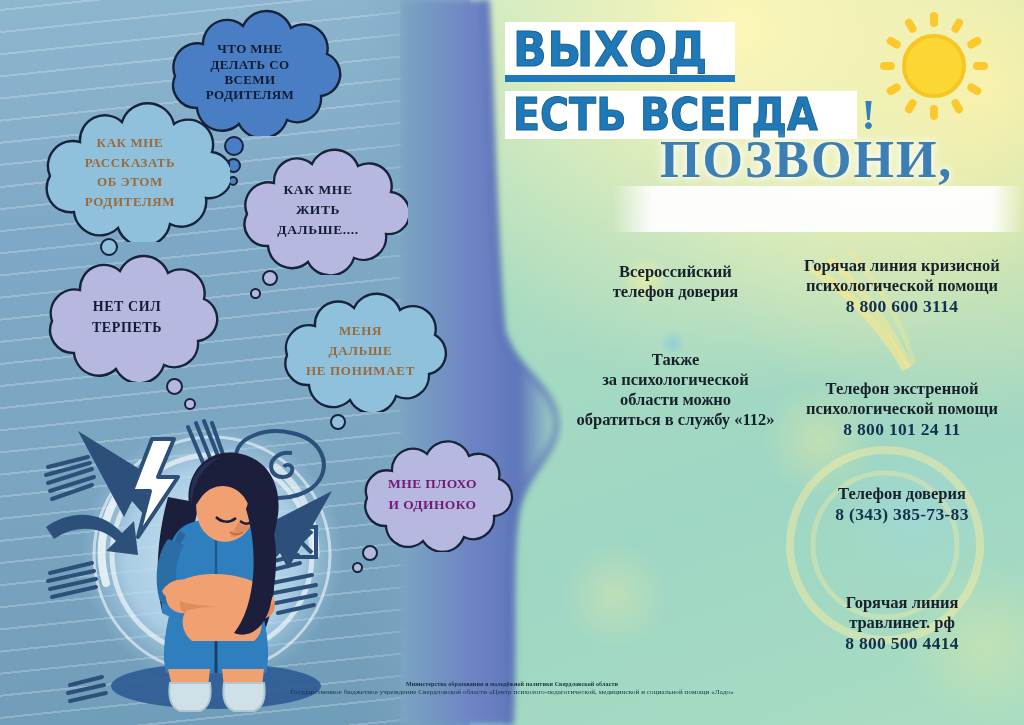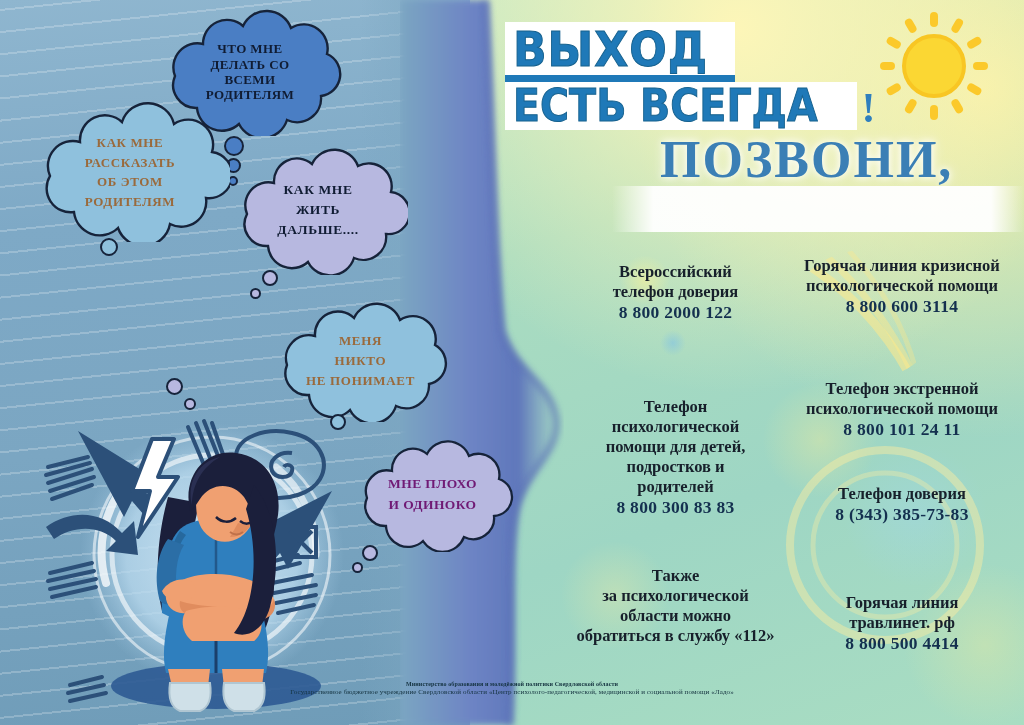--- a/index.html
+++ b/index.html
@@ -61,21 +61,21 @@
   .hl1-box{
     display:inline-block;background:#ffffff;padding:1px 10px 0 8px;
     border-bottom:7px solid #1f79b8;
   }
   .hl1{
     font-family:"DejaVu Sans",sans-serif;font-weight:bold;
     font-size:48px;line-height:52px;letter-spacing:1px;
     color:#1f79b8;-webkit-text-stroke:1px #17628f;
     transform:scaleX(0.92);transform-origin:left center;
   }
-  .hl2-row{display:flex;align-items:flex-end;}
+  .hl2-row{margin-top:9px;display:flex;align-items:center;}
   .hl2-box{background:#ffffff;padding:0 6px 0 8px;}
   .hl2{
     font-family:"DejaVu Sans",sans-serif;font-weight:bold;
     font-size:44px;line-height:48px;letter-spacing:0px;
     color:#1f79b8;-webkit-text-stroke:1px #17628f;
     transform:scaleX(0.9);transform-origin:left center;
   }
   .bang1{
     font-family:"Liberation Serif",serif;font-weight:bold;font-size:42px;
     color:#2f7fbe;margin-left:4px;line-height:44px;
@@ -204,29 +204,20 @@
     </div>
   </div>
 
   <div class="hl3">ПОЗВОНИ,</div>
   <div class="hl4-wrap"></div>
 
   <div class="phone-col" style="left:568px;top:262px;width:215px;">
     <div class="phone-block">
       <div class="ph-line">Всероссийский</div>
       <div class="ph-line">телефон доверия</div>
-      <div class="ph-num">8 800 2000 122</div>
-    </div>
-    <div class="phone-block" style="margin-top:74px;">
-      <div class="ph-line">Телефон</div>
-      <div class="ph-line">психологической</div>
-      <div class="ph-line">помощи для детей,</div>
-      <div class="ph-line">подростков и</div>
-      <div class="ph-line">родителей</div>
-      <div class="ph-num">8 800 300 83 83</div>
     </div>
     <div class="phone-block" style="margin-top:48px;width:243px;margin-left:-14px;">
       <div class="ph-line">Также</div>
       <div class="ph-line">за психологической</div>
       <div class="ph-line">области можно</div>
       <div class="ph-line">обратиться в службу «112»</div>
     </div>
   </div>
 
   <div class="phone-col" style="left:782px;top:256px;width:240px;">
@@ -288,31 +279,41 @@
     </svg>
     <div class="bub-txt" style="font-size:13.5px;color:#101c33;letter-spacing:.6px;line-height:1.5;">
       <div>КАК МНЕ</div>
       <div>ЖИТЬ</div>
       <div>ДАЛЬШЕ....</div>
     </div>
   </div>
   <div class="dot" style="left:262px;top:270px;width:16px;height:16px;background:#b7b8e0;border:2px solid #16233a;box-sizing:border-box;"></div>
   <div class="dot" style="left:250px;top:288px;width:11px;height:11px;background:#b7b8e0;border:2px solid #16233a;box-sizing:border-box;"></div>
 
+  <div class="bub" style="left:32px;top:252px;width:190px;height:130px;">
+    <svg class="bub-svg" viewBox="0 0 190 130">
+      <path d="M48 38 A24 24 0 0 1 88 19 A26 26 0 0 1 136 21 A24 24 0 0 1 172 47 A22 22 0 0 1 166 89
+               A24 24 0 0 1 132 113 A26 26 0 0 1 84 117 A25 25 0 0 1 42 101 A23 23 0 0 1 20 69 A24 24 0 0 1 48 38 Z" fill="#b7b8e0" stroke="#16233a" stroke-width="2.4"></path>
+    </svg>
+    <div class="bub-txt" style="font-size:14px;color:#101c33;letter-spacing:.6px;line-height:1.5;">
+      <div>НЕТ СИЛ</div>
+      <div>ТЕРПЕТЬ</div>
+    </div>
+  </div>
   <div class="dot" style="left:166px;top:378px;width:17px;height:17px;background:#b7b8e0;border:2px solid #16233a;box-sizing:border-box;"></div>
   <div class="dot" style="left:184px;top:398px;width:12px;height:12px;background:#b7b8e0;border:2px solid #16233a;box-sizing:border-box;"></div>
 
-  <div class="bub" style="left:268px;top:300px;width:185px;height:122px;align-items:center;">
+  <div class="bub" style="left:268px;top:290px;width:185px;height:122px;align-items:center;">
     <svg class="bub-svg" viewBox="0 0 185 122">
       <path d="M47 36 A23 23 0 0 1 86 18 A25 25 0 0 1 132 20 A23 23 0 0 1 167 45 A21 21 0 0 1 161 84
                A23 23 0 0 1 128 106 A25 25 0 0 1 82 110 A24 24 0 0 1 41 95 A22 22 0 0 1 19 65 A23 23 0 0 1 47 36 Z" fill="#8fc1dd" stroke="#16233a" stroke-width="2.4"></path>
     </svg>
     <div class="bub-txt" style="font-size:13px;color:#9a6a3c;letter-spacing:.7px;line-height:1.55;">
       <div>МЕНЯ</div>
-      <div>НИКТО</div>
+      <div>ДАЛЬШЕ</div>
       <div>НЕ ПОНИМАЕТ</div>
     </div>
   </div>
   <div class="dot" style="left:330px;top:414px;width:16px;height:16px;background:#8fc1dd;border:2px solid #16233a;box-sizing:border-box;"></div>
 
   <div class="bub" style="left:350px;top:437px;width:165px;height:115px;">
     <svg class="bub-svg" viewBox="0 0 165 115">
       <path d="M42 34 A21 21 0 0 1 77 17 A23 23 0 0 1 119 19 A21 21 0 0 1 149 42 A19 19 0 0 1 144 79
                A21 21 0 0 1 114 100 A23 23 0 0 1 73 104 A22 22 0 0 1 36 89 A20 20 0 0 1 17 61 A21 21 0 0 1 42 34 Z" fill="#b7b8e0" stroke="#16233a" stroke-width="2.3"></path>
     </svg>

